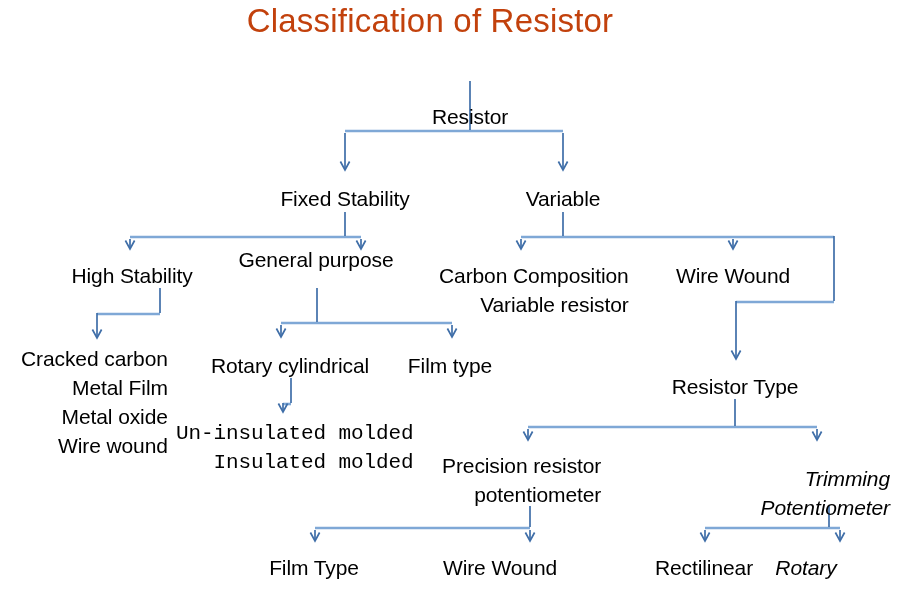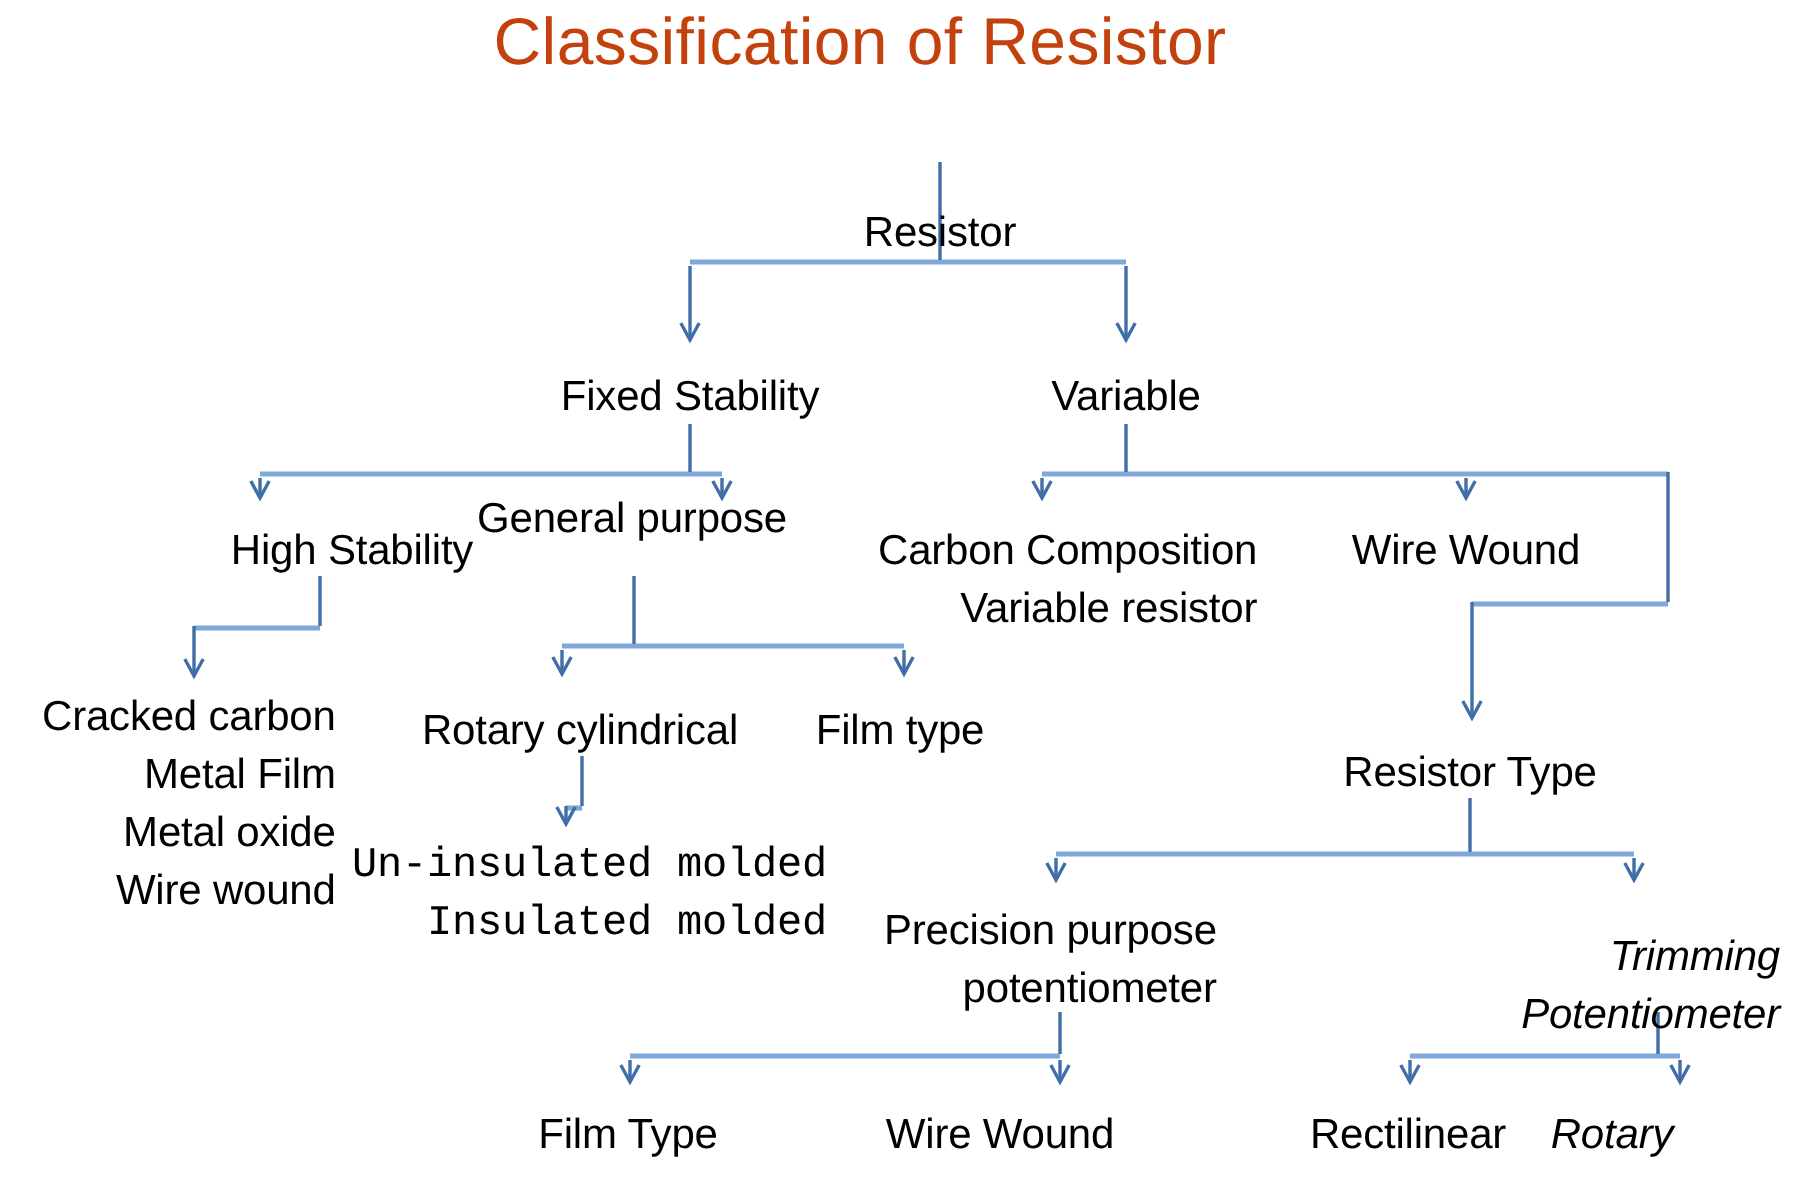--- a/index.html
+++ b/index.html
@@ -125,35 +125,35 @@
         <path d="M835.4,532.5 L840,541 L844.6,532.5" fill="none" stroke="#3F6EA8" stroke-width="1.7"></path>
       </g>
   </svg>
 
   <div id="page-title">Classification of Resistor</div>
 
   <div id="node-layer">
       <div class="node center" style="left: 470px; top: 64px; margin-top: 38px;">Resistor</div>
       <div class="node center" style="left: 345px; top: 184px;">Fixed Stability</div>
       <div class="node center" style="left: 563px; top: 184px;">Variable</div>
-      <div class="node center" style="left: 132px; top: 261px; margin-left: 44px;">High Stability</div>
+      <div class="node center" style="left: 132px; top: 261px;">High Stability</div>
       <div class="node center" style="left: 316px; top: 245px;">General purpose</div>
       <div class="node left" style="left: 439px; top: 261px;">Carbon Composition
 Variable resistor</div>
       <div class="node center" style="left: 733px; top: 261px;">Wire Wound</div>
       <div class="node left" style="left: 21px; top: 344px;">Cracked carbon
 Metal Film
 Metal oxide
 Wire wound</div>
       <div class="node center" style="left: 290px; top: 351px;">Rotary cylindrical</div>
       <div class="node center" style="left: 450px; top: 351px;">Film type</div>
       <div class="node center" style="left: 735px; top: 372px;">Resistor Type</div>
       <div class="node left" style="left: 176px; top: 419px; font-family: Liberation Mono, monospace;">Un-insulated molded
 Insulated molded</div>
-      <div class="node left" style="left: 442px; top: 451px;">Precision purpose
+      <div class="node left" style="left: 442px; top: 451px;">Precision resistor
 potentiometer</div>
       <div class="node right" style="left: 890px; top: 464px; font-style: italic;">Trimming
 Potentiometer</div>
       <div class="node center" style="left: 314px; top: 553px;">Film Type</div>
       <div class="node center" style="left: 500px; top: 553px;">Wire Wound</div>
       <div class="node center" style="left: 704px; top: 553px;">Rectilinear</div>
       <div class="node center" style="left: 806px; top: 553px; font-style: italic;">Rotary</div>
     </div>
 
 </div>

